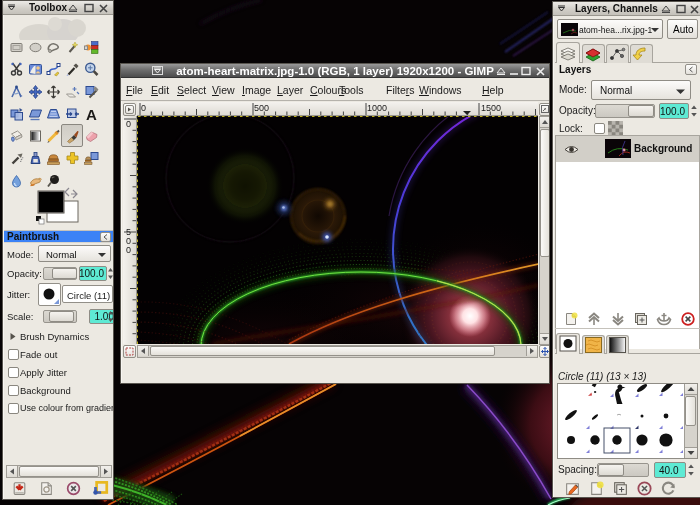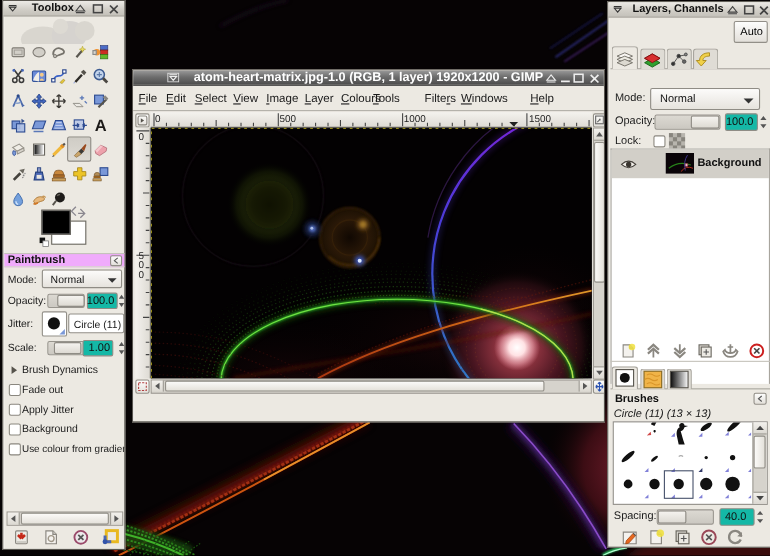--- a/index.html
+++ b/index.html
@@ -11,21 +11,21 @@
 .tbar { position:absolute; left:0; right:0; top:0; height:14px;
   background:linear-gradient(#eceae6,#d0cdc6 60%,#c4c1ba);
   border-bottom:1px solid #9a978f; display:flex; align-items:center; }
 .tbar-dark { background:linear-gradient(#999,#6e6e6e 45%,#4c4c4c); border-bottom:1px solid #333;padding-left:28px; }
 .ttext { font-weight:bold; font-size:10px; color:#111; white-space:nowrap; }
 .tbar-dark .ttext { color:#fff; font-size:11.5px; }
 .btn3d { background:linear-gradient(#fdfdfc,#e3e0da); border:1px solid #928f88; border-radius:2px; }
 .entry { background:#fff; border:1px solid #928f88; border-radius:2px; }
 .lbl { font-size:10px; color:#1a1a1a; white-space:nowrap; }
 .combo { position:absolute; background:linear-gradient(#fcfbfa,#e6e3dd); border:1px solid #8f8c85; border-radius:2px; font-size:10px; color:#111; }
-.spin { position:absolute; background:#14b8a6; border:1px solid #8f8c85; border-radius:2px; font-size:10px; color:#111; }
+.spin { position:absolute; background:#5eead4; border:1px solid #8f8c85; border-radius:2px; font-size:10px; color:#111; }
 .slider { position:absolute; background:linear-gradient(#dcd9d2,#cbc8c1); border:1px solid #97948d; border-radius:2px; }
 .sthumb { position:absolute; top:0; bottom:0; background:linear-gradient(#f5f3ef,#dddad3); border:1px solid #8f8c85; border-radius:2px; }
 .cb { position:absolute; width:11px; height:11px; background:#fff; border:1px solid #8a877f; border-radius:2px; }
 .hdr { font-weight:bold; font-size:10px; color:#111; }
 svg { display:block; }
 .mi { position:absolute; top:5px; font-size:10.5px; color:#1a1a1a; }
 .mi u { text-decoration-thickness:1px; text-underline-offset:1px; }
 </style>
 </head>
 <body>
@@ -113,21 +113,21 @@
 
   <svg class="abs" style="left:30px;top:186px" width="52" height="40" viewBox="0 0 52 40">
     <rect x="14" y="14" width="31" height="21" fill="#fff" stroke="#6a675f"></rect>
     <rect x="5" y="4" width="26" height="22" fill="#000" stroke="#56534c"></rect>
     <rect x="5.5" y="4.5" width="25" height="21" fill="none" stroke="#fff" stroke-opacity="0.25"></rect>
     <path d="M40,3 l4,4 l-4,4 M44,7 h-6 M36,1 l-4,4 l4,4" fill="none" stroke="#8a878f" stroke-width="1.2"></path>
     <rect x="3" y="29" width="5" height="5" fill="#111"></rect>
     <rect x="6" y="32" width="5" height="5" fill="#fff" stroke="#777" stroke-width="0.7"></rect>
   </svg>
 
-  <div class="abs" style="left:1px;top:229px;width:110px;height:13px;border-top:1px solid #c5c2bb;border-bottom:1px solid #d8d5ce;background:#f0abfc;">
+  <div class="abs" style="left:1px;top:229px;width:110px;height:13px;border-top:1px solid #c5c2bb;border-bottom:1px solid #d8d5ce;background:#3b82f6;">
     <span class="hdr" style="position:absolute;left:3px;top:0px;">Paintbrush</span>
     <span class="btn3d" style="position:absolute;right:3px;top:1px;width:11px;height:10px;">
         <svg width="9" height="8">
           <path d="M6,1.5 l-3,2.5 l3,2.5" stroke="#555" fill="none"></path>
         </svg>
       </span>
   </div>
   <span class="lbl" style="position:absolute;left:4px;top:248px;font-size:9.5px">Mode:</span>
   <div class="combo" style="left:35px;top:244px;width:73px;height:17px;">
     <span style="position:absolute;left:7px;top:3px;font-size:9.5px">Normal</span>
@@ -152,21 +152,21 @@
         <path d="M15,20 L20,20 L20,15 Z" fill="#7a98d8"></path>
       </svg>
   </div>
   <div class="entry" style="position:absolute;left:59px;top:284px;width:51px;height:18px;">
       <span class="lbl" style="position:absolute;left:4px;top:4px;font-size:9.5px">Circle (11)</span>
     </div>
   <span class="lbl" style="position:absolute;left:4px;top:310px;font-size:9.5px">Scale:</span>
   <div class="slider" style="left:40px;top:309px;width:34px;height:13px;">
       <div class="sthumb" style="left:5px;width:25px;"></div>
     </div>
-  <div class="spin" style="left:72px;top:308px;width:28px;height:15px;">
+  <div class="spin" style="left:86px;top:308px;width:28px;height:15px;">
       <span style="position:absolute;right:2px;top:1px;">1.00</span>
     </div>
   <svg class="abs" style="left:104px;top:308px" width="7" height="15">
       <path d="M3.5,2 l2.5,3.5 h-5 z M3.5,13 l2.5,-3.5 h-5 z" fill="#555"></path>
     </svg>
   <svg class="abs" style="left:6px;top:331px" width="8" height="9">
       <path d="M1.5,1 L6.5,4.5 L1.5,8 Z" fill="#56534c"></path>
     </svg>
   <span class="lbl" style="position:absolute;left:17px;top:330px;font-size:9.5px">Brush Dynamics</span>
   <span class="cb" style="left:5px;top:348px;"></span>
@@ -631,20 +631,32 @@
         <path d="M1,1 h7 M1.5,2.5 L4.5,6 L7.5,2.5 Z" stroke="#333" fill="none"></path>
       </svg>
     <span class="ttext" style="margin-left:8px">Layers, Channels</span>
     <svg width="40" height="10" style="margin-left:auto">
       <path d="M2,7 L6,2 L10,7 Z M2,8.5 h8" stroke="#444" fill="none"></path>
       <rect x="17" y="1.5" width="8" height="7" fill="none" stroke="#444" stroke-width="1.4"></rect>
       <path d="M31,2 L38,9 M38,2 L31,9" stroke="#444" stroke-width="1.6"></path>
     </svg>
   </div>
 
+  <div class="combo" style="left:4px;top:17px;width:106px;height:20px;">
+    <svg style="position:absolute;left:3px;top:3px" width="17" height="13">
+        <rect width="17" height="13" fill="#080407"></rect>
+        <path d="M2,10 Q8,6 15,8" stroke="#1f6a14" stroke-width="0.9" fill="none"></path>
+        <circle cx="12" cy="7" r="1.3" fill="#9a4a56"></circle>
+        <path d="M10,11 Q13,8 16,10" stroke="#7a241a" stroke-width="0.7" fill="none"></path>
+      </svg>
+    <span style="position:absolute;left:21px;top:5px;font-size:8.5px;white-space:nowrap;overflow:hidden;width:78px;">atom-hea...rix.jpg-1</span>
+    <svg style="position:absolute;right:2px;top:7px" width="10" height="7">
+        <path d="M1,1 l4,4 l4,-4 z" fill="#333"></path>
+      </svg>
+  </div>
   <div class="btn3d" style="position:absolute;left:114px;top:17px;width:31px;height:20px;padding-left:22px;">
       <span style="position:absolute;left:5px;top:4px;font-size:10px;">Auto</span>
     </div>
 
   <div style="position:absolute;left:2px;top:40px;width:145px;height:21px;border-bottom:1px solid #a8a59e;">
     <div style="position:absolute;left:1px;top:0;width:24px;height:21px;background:#ece9e2;border:1px solid #a8a59e;border-bottom:none;border-radius:3px 3px 0 0;">
       <svg width="22" height="20" viewBox="0 0 22 20">
           <g>
             <path d="M4,8 L11,5 L18,8 L11,11 Z" fill="#f8f6f2" stroke="#6a675f" stroke-width="0.8"></path>
             <path d="M4,11 L11,8 L18,11 L11,14 Z" fill="#eceae2" stroke="#6a675f" stroke-width="0.8"></path>
@@ -670,20 +682,28 @@
           </g>
         </svg>
     </div>
     <div style="position:absolute;left:75px;top:2px;width:23px;height:19px;background:#dfdcd5;border:1px solid #a8a59e;border-bottom:none;border-radius:3px 3px 0 0;">
       <svg width="21" height="18" viewBox="0 0 21 18">
           <path d="M14,3 C8,3 5,6 5,10 L2,10 L6.5,15 L11,10 L8,10 C8,7.5 10,6 14,6 Z" fill="#f0d048" stroke="#a88818" stroke-width="0.8"></path>
         </svg>
     </div>
   </div>
 
+  <div class="abs" style="left:1px;top:62px;width:147px;height:13px;">
+    <span class="hdr" style="position:absolute;left:5px;top:0;">Layers</span>
+    <span class="btn3d" style="position:absolute;right:4px;top:0px;width:12px;height:11px;">
+        <svg width="10" height="9">
+          <path d="M6.5,2 l-3,2.5 l3,2.5" stroke="#555" fill="none"></path>
+        </svg>
+      </span>
+  </div>
   <span class="lbl" style="position:absolute;left:6px;top:82px;">Mode:</span>
   <div class="combo" style="left:38px;top:78px;width:100px;height:20px;">
     <span style="position:absolute;left:8px;top:4px;">Normal</span>
     <svg style="position:absolute;right:4px;top:7px" width="11" height="8">
         <path d="M1,1.5 l4.5,4.5 l4.5,-4.5 z" fill="#333"></path>
       </svg>
   </div>
   <span class="lbl" style="position:absolute;left:6px;top:103px;">Opacity:</span>
   <div class="slider" style="left:42px;top:102px;width:60px;height:14px;">
       <div class="sthumb" style="left:32px;width:26px;"></div>
@@ -776,28 +796,20 @@
             <linearGradient id="gtab" x1="0" y1="0" x2="1" y2="0">
               <stop offset="0" stop-color="#0a0a0a"></stop>
               <stop offset="1" stop-color="#fcfcfc"></stop>
             </linearGradient>
           </defs>
           <rect x="2.5" y="1.5" width="16" height="15" fill="url(#gtab)" stroke="#56534c"></rect>
         </svg>
     </div>
   </div>
 
-  <div class="abs" style="left:1px;top:355px;width:147px;height:13px;">
-    <span class="hdr" style="position:absolute;left:5px;top:0;">Brushes</span>
-    <span class="btn3d" style="position:absolute;right:4px;top:0px;width:12px;height:11px;">
-        <svg width="10" height="9">
-          <path d="M6.5,2 l-3,2.5 l3,2.5" stroke="#555" fill="none"></path>
-        </svg>
-      </span>
-  </div>
   <span class="lbl" style="position:absolute;left:5px;top:369px;font-style:italic;">Circle (11) (13 × 13)</span>
 
   <div class="abs" style="left:4px;top:381px;width:141px;height:76px;background:#fff;border:1px solid #8f8c85;">
     <svg width="125" height="74" viewBox="0 0 125 74">
       <g fill="#111">
         <path d="M34,2 l3.5,-8 l2.5,1 l-2.5,8 z" transform="rotate(10 36 0)"></path>
         <path d="M59,20 L57.5,13 C56.5,9 57.5,5.5 60,4.5 C59,3.5 59.2,1.5 61,0.8 C62.8,0.1 64.3,1.2 64.2,2.8 L67.5,3.2 L64.2,4.4 C63.8,6.5 62.2,7.8 60.8,8 C61.8,11 62.8,15.5 64.5,20 Z"></path>
         <path d="M36,8 l2.2,0 M37.1,6.9 l0,2.2" stroke="#111" stroke-width="1.1"></path>
         <ellipse cx="84" cy="4" rx="6" ry="2.2" transform="rotate(-35 84 4)"></ellipse>
         <ellipse cx="110" cy="2" rx="9" ry="2.4" transform="rotate(-42 110 2)"></ellipse>

